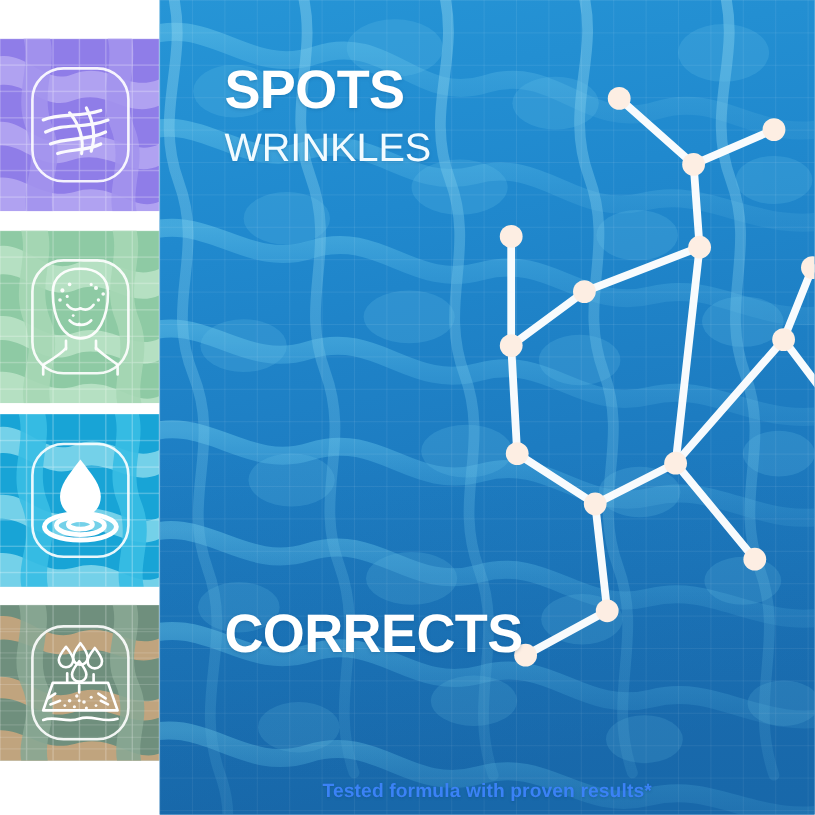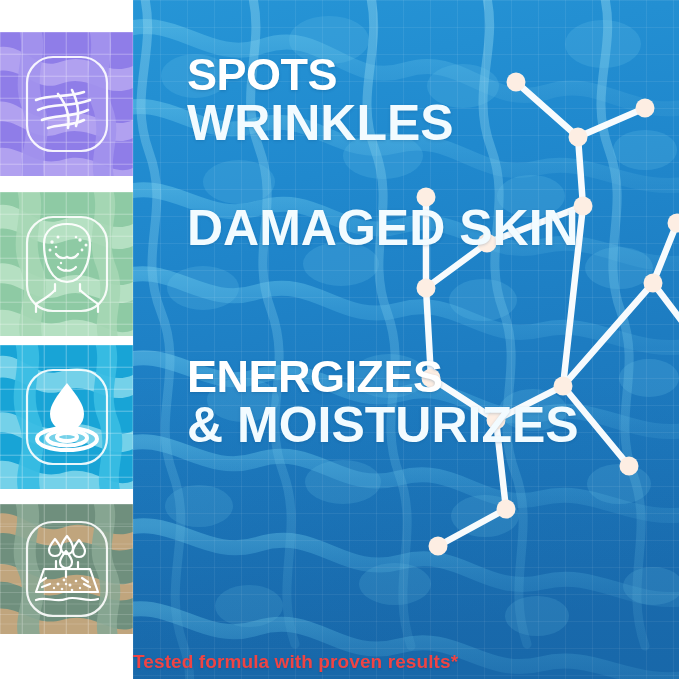--- a/index.html
+++ b/index.html
@@ -29,29 +29,29 @@
       background-size:27px 27px;}
   #panel .vig{position:absolute;inset:0;background:linear-gradient(to bottom,rgba(10,70,120,0) 55%,rgba(10,70,120,.18) 100%);}
 
   #molecule{position:absolute;left:0;top:0;width:546px;height:679px;pointer-events:none;}
 
   
   #copy{position:absolute;left:54px;top:0;width:492px;height:679px;}
   .claim{position:absolute;left:0;width:492px;color:#ffffff;}
   .claim .big{display:block;font-weight:700;font-size:45px;line-height:46px;letter-spacing:-0.5px;
                text-shadow:0 1px 3px rgba(12,70,115,.28);}
-  .claim .sub{display:block;font-weight:700;font-size:50px;line-height:50px;letter-spacing:0px;
+  .claim .sub{display:block;font-weight:400;font-size:33px;line-height:50px;letter-spacing:0px;
                color:#f2fbff;text-shadow:0 1px 3px rgba(12,70,115,.22);}
   #claim-0{top:52px;}
   #claim-1{top:203px;}
   #claim-2{top:354px;}
   #claim-3{top:505px;}
 
-  #footnote{position:absolute;left:133px;top:651px;width:546px;
-            color:#ef4444;font-size:19px;font-weight:700;letter-spacing:.1px;
+  #footnote{position:absolute;left:133px;top:651px;width:546px;text-align:center;
+            color:#3b82f6;font-size:16px;font-weight:700;letter-spacing:.1px;
             text-shadow:0 1px 2px rgba(12,70,115,.35);}
 </style>
 </head>
 <body>
 
 <div id="root">
 
   <div id="sidebar">
 
     <div class="tile" id="tile-0" style="top:32px;height:144px;">
@@ -316,28 +316,24 @@
     </svg>
 
     <div id="copy">
 
       <div class="claim" id="claim-0">
         <span class="big">SPOTS</span>
         <span class="sub">WRINKLES</span>
       </div>
 
       <div class="claim" id="claim-1">
-        <span class="sub">DAMAGED SKIN</span>
       </div>
 
-      <div class="claim" id="claim-2">
-        <span class="big">ENERGIZES</span>
-        <span class="sub">&amp; MOISTURIZES</span>
+
+      <div class="claim" id="claim-3">
+        <span class="big">CORRECTS</span>
       </div>
-
-      <div class="claim" id="claim-3">
-      </div>
     </div>
   </div>
 
   <div id="footnote">Tested formula with proven results*</div>
 
 </div>
 
 </body></html>

